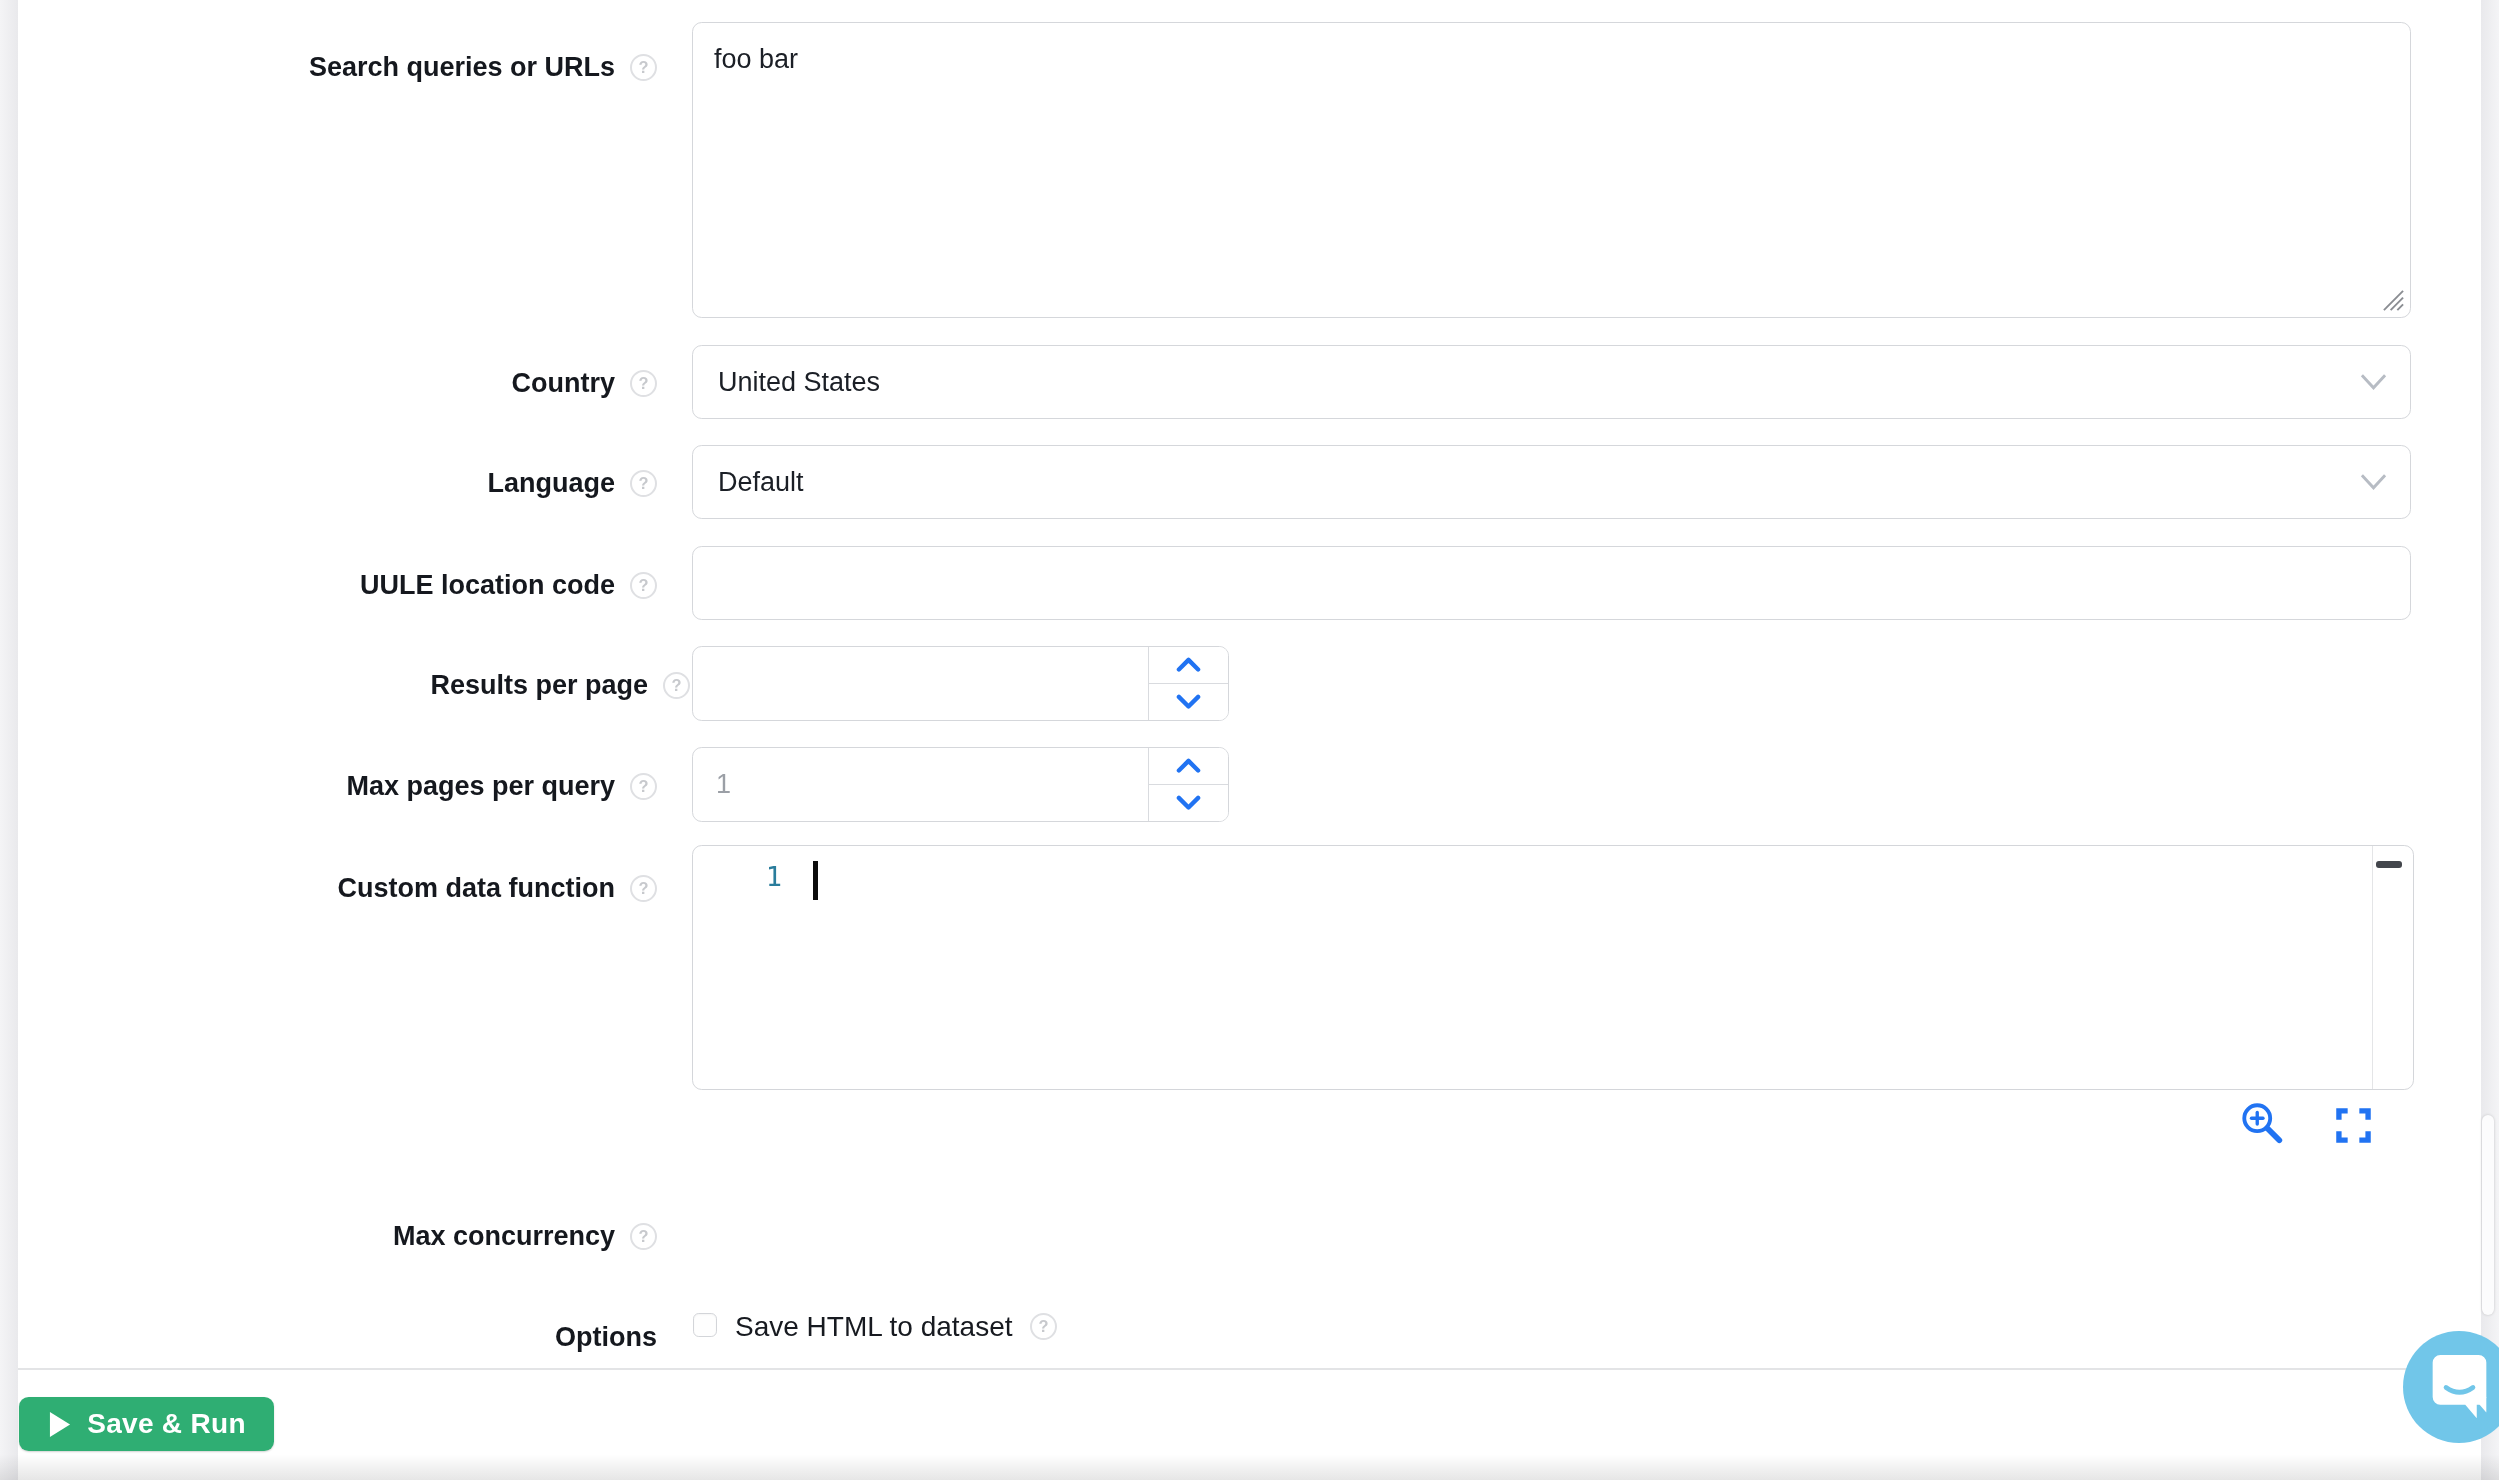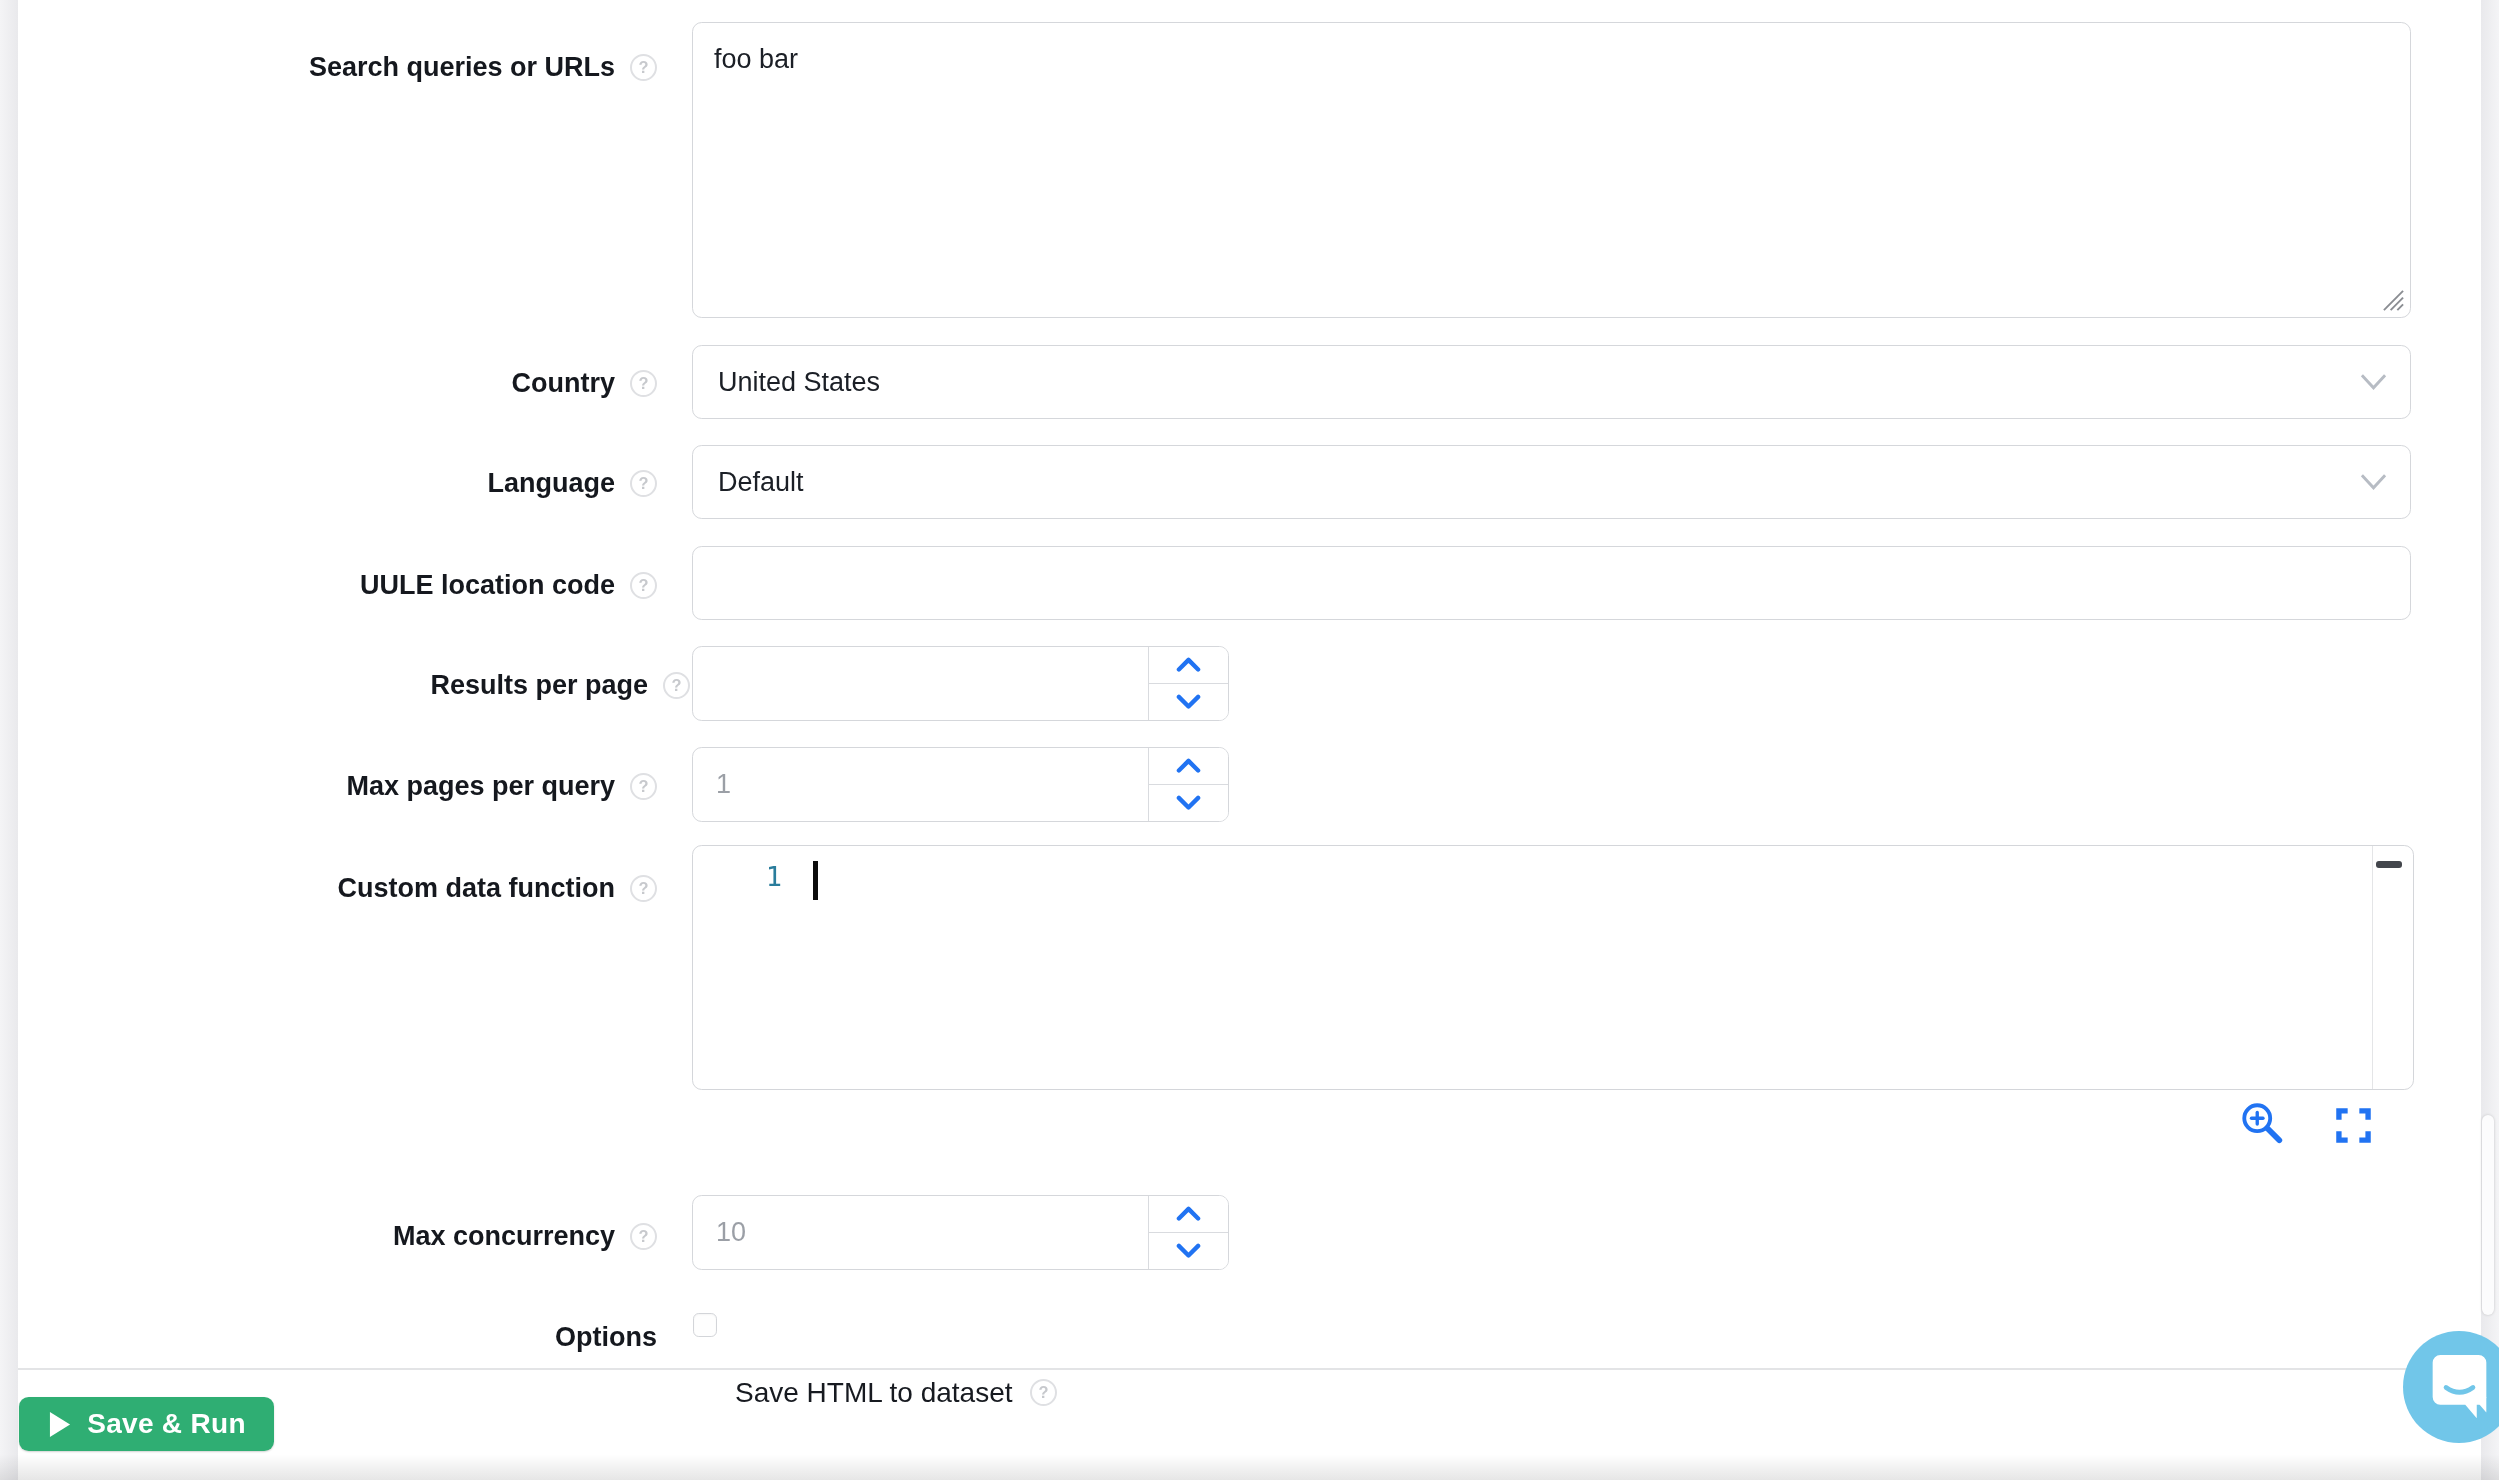--- a/index.html
+++ b/index.html
@@ -61,21 +61,21 @@
 
   .ed-tools { position:absolute; top:1100px; left:2239px; width:154px; height:50px; }
   .tool { position:absolute; background:none; border:none; cursor:pointer; padding:0; }
   .tool.zoom { left:0; top:0; }
   .tool.fullscreen { left:97px; top:7.7px; }
 
   
   .checkbox { position:absolute; left:693px; top:1313px; width:24px; height:24px;
               border:1.9px solid #d3d5d9; border-radius:5.8px; background:#fefefe;
               box-shadow:inset 0 1px 1.9px rgba(0,0,0,.04); cursor:pointer; }
-  .optlabel { position:absolute; left:735px; top:1379px; height:27px; display:flex; align-items:center; gap:17.4px; }
+  .optlabel { position:absolute; left:735px; top:1313px; height:27px; display:flex; align-items:center; gap:17.4px; }
   .optlabel .t { font-size:28px; color:#171a20; }
 
   
   .divider { position:absolute; left:18.3px; top:1368px; width:2463px; height:1.9px; background:#e3e4e6; }
   .runbtn { position:absolute; left:19.3px; top:1397px; width:255px; height:54px;
             background:#2fae73; border:none; border-radius:9.7px; cursor:pointer;
             display:flex; align-items:center; justify-content:center; gap:16.4px;
             box-shadow:0 1px 1.9px rgba(0,0,0,.18); }
   .runbtn .t { color:#fff; font-size:28px; font-weight:700; letter-spacing:0.3px;
                font-family:"Liberation Sans","DejaVu Sans",sans-serif; }
@@ -211,35 +211,20 @@
           <polyline points="12,33 3,33 3,24"></polyline>
         </g>
       </svg>
     </button>
   </div>
 
   <div class="lbl" style="top:1216px;">
     <span class="t">Max concurrency</span>
     <span class="help">?</span>
   </div>
-  <div class="numwrap" style="top:1195px;">
-    <div class="val">10</div>
-    <div class="stepper">
-      <button class="stepbtn up">
-        <svg width="27" height="15.4" viewBox="0 0 28 16">
-          <polyline points="4,13 14,3 24,13" fill="none" stroke="#2173f2" stroke-width="4.5" stroke-linecap="round" stroke-linejoin="round"></polyline>
-        </svg>
-      </button>
-      <button class="stepbtn">
-        <svg width="27" height="15.4" viewBox="0 0 28 16">
-          <polyline points="4,3 14,13 24,3" fill="none" stroke="#2173f2" stroke-width="4.5" stroke-linecap="round" stroke-linejoin="round"></polyline>
-        </svg>
-      </button>
-    </div>
-  </div>
 
   <div class="lbl" style="top:1317px;">
     <span class="t">Options</span>
   </div>
   <div class="checkbox"></div>
   <div class="optlabel">
     <span class="t">Save HTML to dataset</span>
     <span class="help">?</span>
   </div>
 

